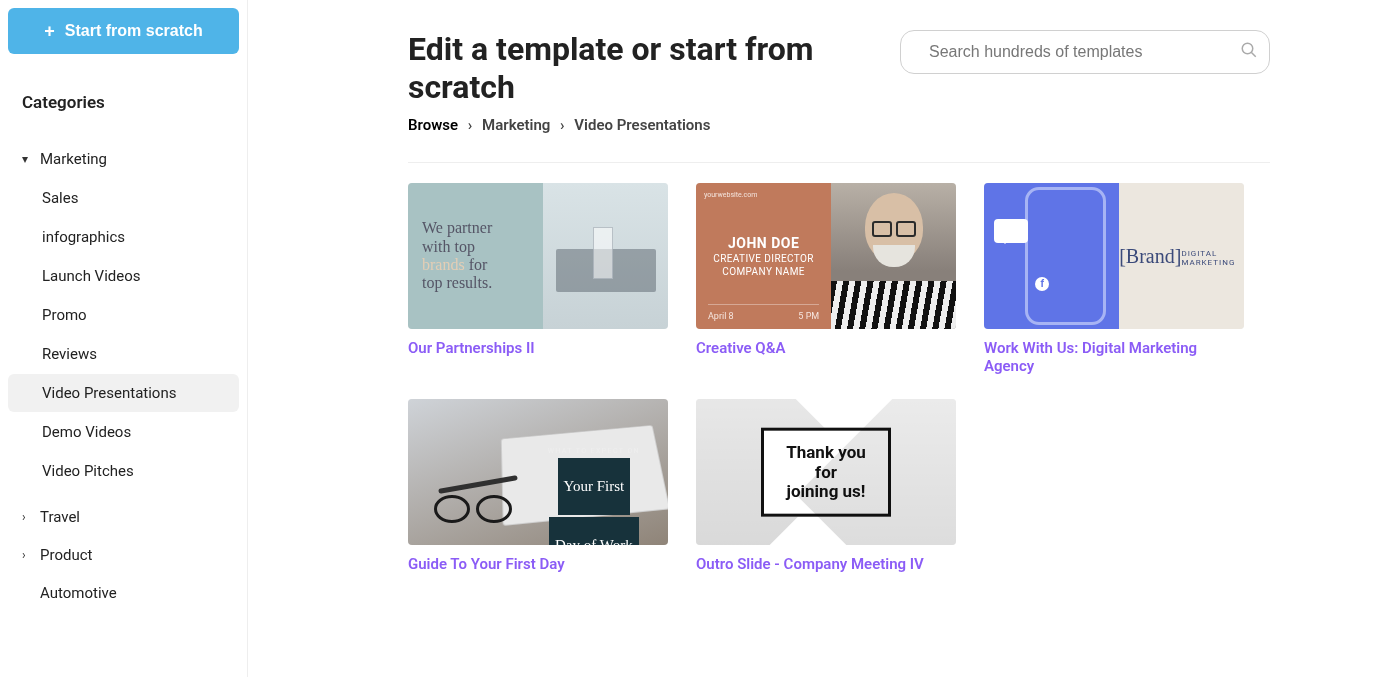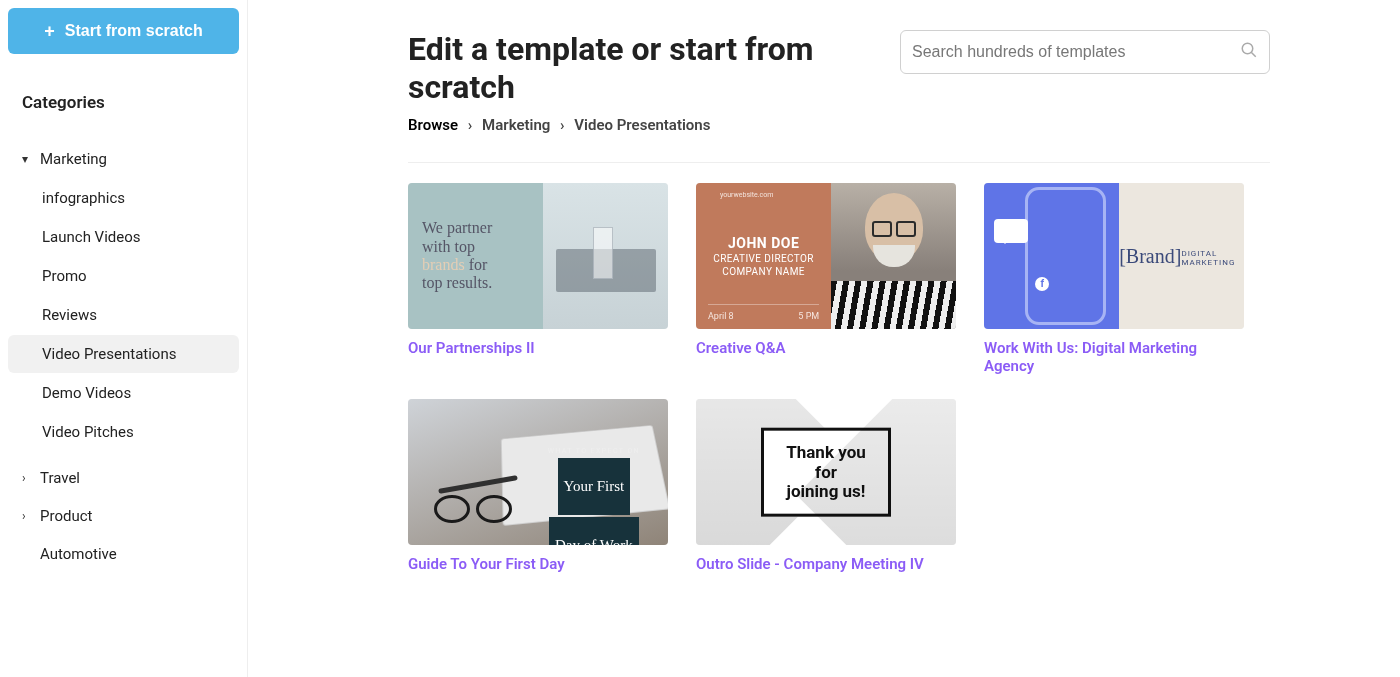--- a/index.html
+++ b/index.html
@@ -95,24 +95,24 @@
   }
   .breadcrumb .browse { color:#000000; }
   .breadcrumb .sep { margin:0 6px; color:#444; }
   .search-wrap {
     position:relative;
     width:370px;
     flex-shrink:0;
   }
   .search-input {
     width:100%;
-    padding:12px 40px 12px 11px;
+    padding:12px 40px 12px 28px;
     font-size:16px;
     border:1px solid #d0d0d0;
-    border-radius:6px;
+    border-radius:14px;
     color:#555;
   }
   .search-input::placeholder { color:#777; }
   .search-icon {
     position:absolute; right:12px; top:50%; transform:translateY(-50%);
     color:#aaa;
     pointer-events:none;
   }
   hr.divider {
     border:none; border-top:1px solid #eee; margin:0 0 20px 0;
@@ -143,21 +143,21 @@
   .t1-left .l1{font-family:Georgia,serif;font-size:16px;color:#556;line-height:1.15}
   .t1-left .brand{color:#e4ceb5;}
   .t1-right{flex:1;background:linear-gradient(180deg,#d9e3e6 0%,#c7d2d6 100%);position:relative;}
   .t1-right::before{content:"";position:absolute;left:10%;top:45%;width:80%;height:30%;background:rgba(60,70,80,.4);border-radius:2px;}
   .t1-right::after{content:"";position:absolute;left:40%;top:30%;width:18px;height:50px;background:rgba(255,255,255,.55);border:1px solid rgba(150,160,170,.6);}
   
   .t2-left{width:52%;background:#c07a5c;color:#fff;display:flex;flex-direction:column;justify-content:center;align-items:center;padding:10px;position:relative;}
   .t2-left .nm{font-size:14px;font-weight:700;letter-spacing:.5px;}
   .t2-left .sub{font-size:10px;letter-spacing:.4px;margin-top:2px;}
   .t2-left .foot{position:absolute;bottom:8px;left:12px;right:12px;display:flex;justify-content:space-between;font-size:9px;color:#f5e5de;border-top:1px solid rgba(255,255,255,.35);padding-top:6px;}
-  .t2-left .top{position:absolute;top:8px;left:24px;font-size:7px;color:#f3e3dc;}
+  .t2-left .top{position:absolute;top:8px;left:8px;font-size:7px;color:#f3e3dc;}
   .t2-right{flex:1;background:linear-gradient(180deg,#b8b0a6 0%,#88807a 60%);position:relative;overflow:hidden;}
   .t2-head{position:absolute;left:50%;top:10px;transform:translateX(-50%);width:72px;height:85px;}
   .t2-face{width:58px;height:68px;border-radius:50% 50% 45% 45%;background:#d8bfa6;margin:0 auto;position:relative;}
   .t2-glasses{position:absolute;top:28px;left:7px;width:44px;height:14px;}
   .t2-glasses::before,.t2-glasses::after{content:"";position:absolute;width:16px;height:12px;border:2px solid #2b2b2b;border-radius:3px;top:0;}
   .t2-glasses::before{left:0;} .t2-glasses::after{right:0;}
   .t2-beard{position:absolute;bottom:-6px;left:8px;width:42px;height:22px;background:#e6e4de;border-radius:0 0 20px 20px;}
   .t2-shirt{position:absolute;bottom:0;left:0;right:0;height:48px;background:repeating-linear-gradient(100deg,#111 0 6px,#eee 6px 12px);}
   
   .t3-left{width:52%;background:#5f74e7;position:relative;}
@@ -196,20 +196,21 @@
     <span>Start from scratch</span>
   </button>
 
   <div class="cat-heading">Categories</div>
 
   <div class="cat-row">
     <span class="chev">▾</span>
     <span>Marketing</span>
   </div>
   <div class="sub-list">
+    <div class="subcat"><span>Sales</span></div>
     <div class="subcat"><span>infographics</span></div>
     <div class="subcat"><span>Launch Videos</span></div>
     <div class="subcat"><span>Promo</span></div>
     <div class="subcat"><span>Reviews</span></div>
     <div class="subcat active"><span>Video Presentations</span></div>
     <div class="subcat"><span>Demo Videos</span></div>
     <div class="subcat"><span>Video Pitches</span></div>
   </div>
 
   <div class="cat-row" style="margin-top:8px;">

